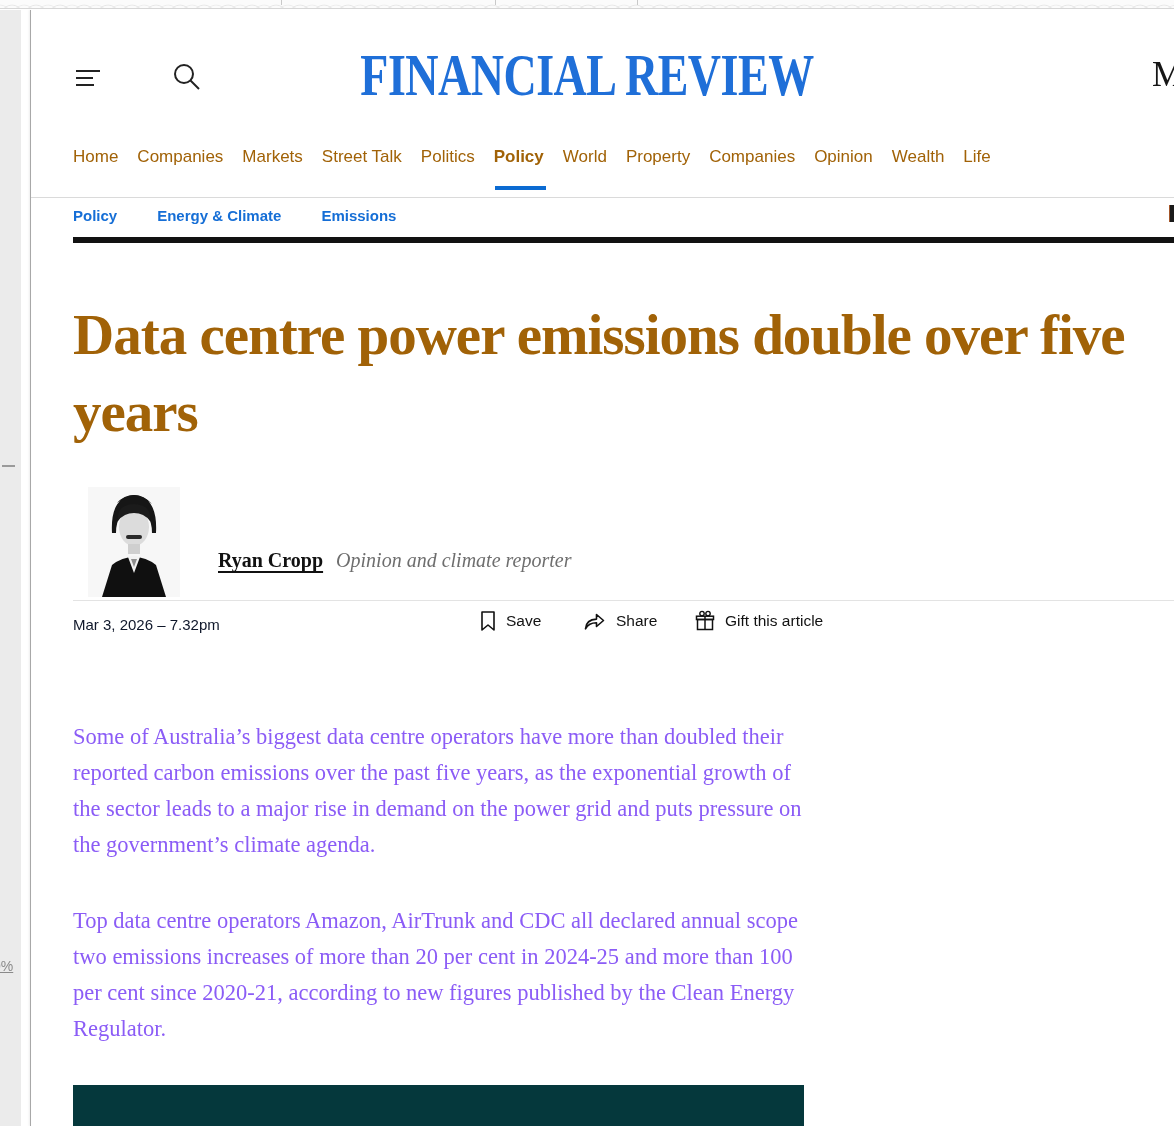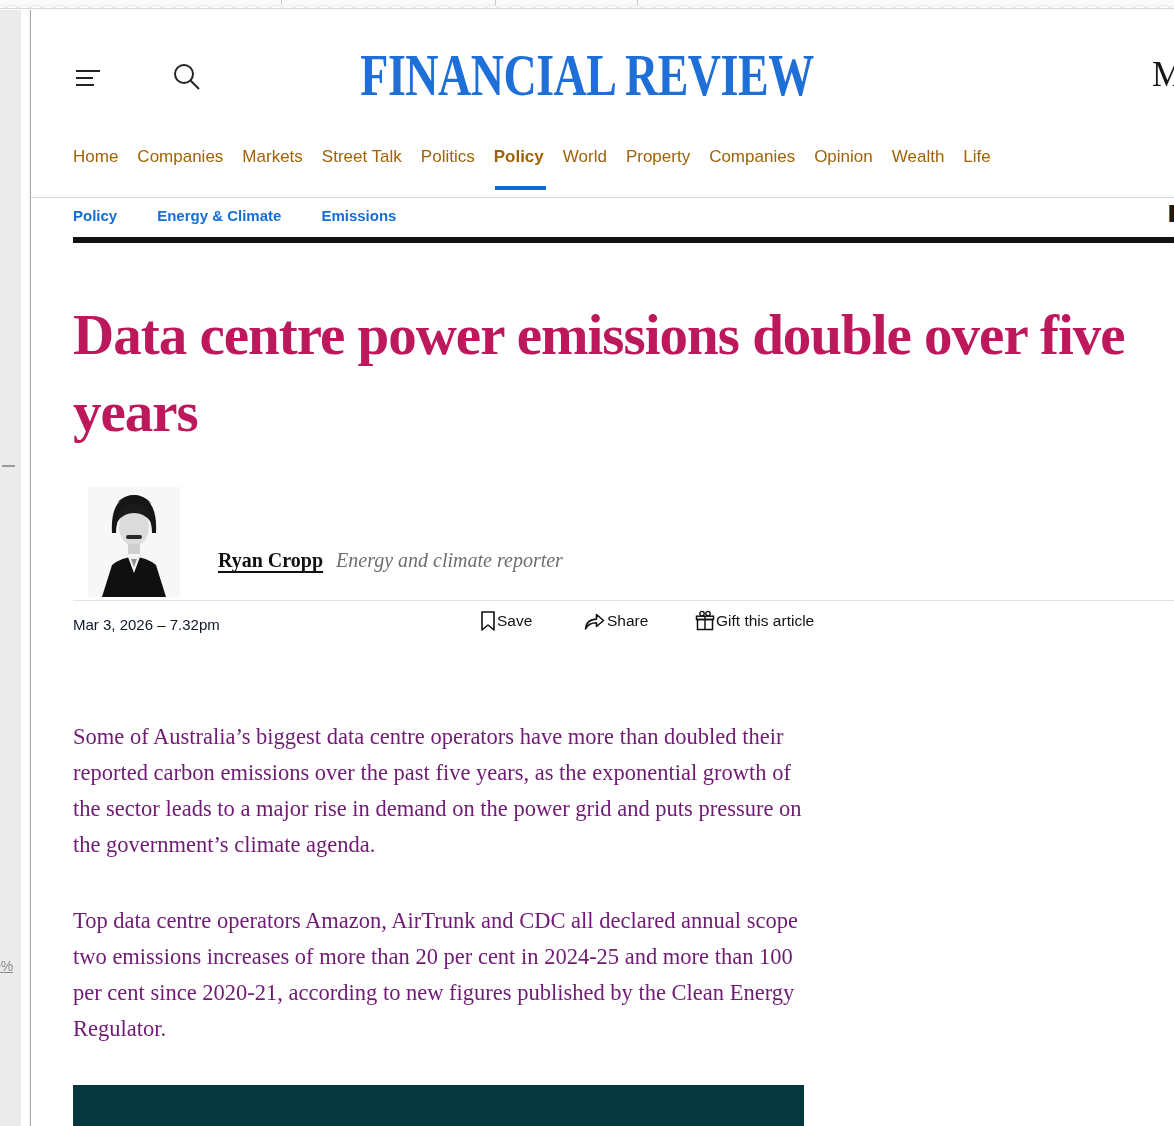--- a/index.html
+++ b/index.html
@@ -65,45 +65,45 @@
   .subnav span { cursor:pointer; }
   .subnav-partial {
     position:absolute; left:1170px; top:205px; width:4px; height:17px;
     background:#1a1a1a; box-shadow:-1px 0 0 #a3562a;
   }
   .black-rule { position:absolute; left:73px; top:237px; width:1101px; height:6px; background:#121212; }
   
   .headline {
     position:absolute; left:73px; top:296px; width:1062px;
     font-family:"Liberation Serif", serif; font-weight:700;
-    font-size:57px; line-height:77px; letter-spacing:-1px; color:#be185d;
+    font-size:57px; line-height:77px; letter-spacing:-1px; color:#a16207;
   }
   
   .avatar { position:absolute; left:88px; top:487px; width:92px; height:110px; cursor:pointer; }
   .byline { position:absolute; left:218px; top:549px; display:flex; align-items:flex-end; }
   .author-name {
     font-family:"Liberation Serif", serif; font-weight:700; font-size:20px; color:#111;
     text-decoration:underline; text-underline-offset:4px; cursor:pointer;
   }
   .author-role {
     margin-left:13px; font-family:"Liberation Serif", serif; font-style:italic;
     font-size:20px; color:#6e6e6e;
   }
   .byline-divider { position:absolute; left:73px; top:600px; width:1101px; height:1px; background:#e3e3e3; }
   
   .pub-date { position:absolute; left:73px; top:616px; font-size:15px; color:#0f172a; }
-  .action { position:absolute; top:610px; display:flex; align-items:center; cursor:pointer; }
+  .action { position:absolute; top:610px; display:flex; align-items:center; gap:9px; cursor:pointer; }
   .action span { font-size:15.5px; color:#121212; }
   .action.save { left:479px; }
   .action.share { left:583px; }
   .action.gift { left:694px; }
   
   .body-p {
     position:absolute; left:73px; width:733px;
-    font-family:"Liberation Serif", serif; font-size:22.5px; line-height:36px; color:#701a75;
+    font-family:"Liberation Serif", serif; font-size:22.5px; line-height:36px; color:#8b5cf6;
   }
   .p1 { top:719px; }
   .p2 { top:903px; }
   .figure-block { position:absolute; left:73px; top:1085px; width:731px; height:41px; background:#05383c; }
   svg { display:block; }
 </style>
 </head>
 <body>
 
 <div class="page">
@@ -169,21 +169,21 @@
       <path d="M30 34 Q28 18 46 17 Q64 18 62 34 Q56 26 46 26 Q36 26 30 34 Z" fill="#1b1b1b"></path>
       <rect x="38" y="48" width="16" height="4" rx="2" fill="#2a2a2a"></rect>
       <rect x="40" y="57" width="12" height="10" fill="#cfcfcf"></rect>
       <path d="M14 110 L24 78 Q34 70 46 70 Q58 70 68 78 L78 110 Z" fill="#101010"></path>
       <path d="M40 70 L46 86 L52 70 Q46 67 40 70 Z" fill="#f2f2f2"></path>
       <path d="M43 72 L46 80 L49 72 Z" fill="#8f8f8f"></path>
     </svg>
   </div>
   <div class="byline">
     <span class="author-name">Ryan Cropp</span>
-    <span class="author-role">Energy and climate reporter</span>
+    <span class="author-role">Opinion and climate reporter</span>
   </div>
   <div class="byline-divider"></div>
 
   <div class="pub-date">Mar 3, 2026 – 7.32pm</div>
 
   <div class="action save">
     <svg width="18" height="22" viewBox="0 0 18 22">
       <path d="M3 2 h12 v18 l-6 -5 -6 5 z" fill="none" stroke="#111" stroke-width="1.6" stroke-linejoin="round"></path>
     </svg>
     <span>Save</span>

